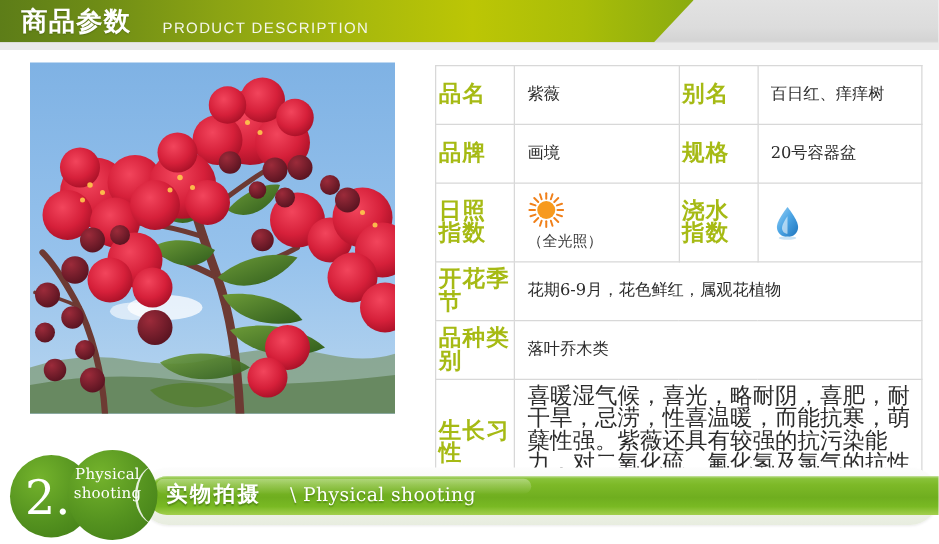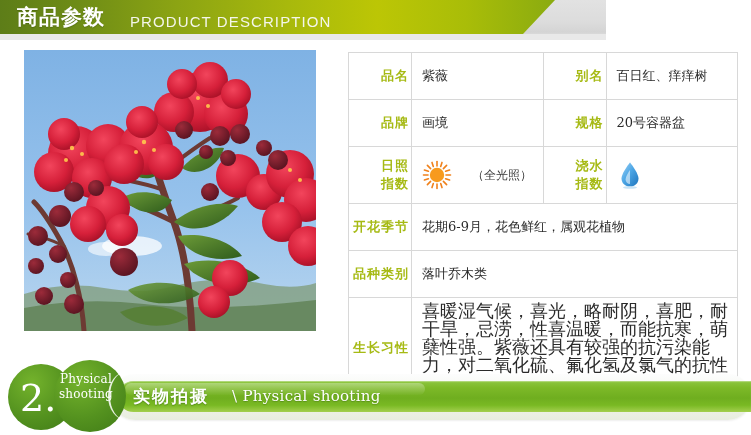--- a/index.html
+++ b/index.html
@@ -12,21 +12,21 @@
     height: 435px;
     position: relative;
     overflow: hidden;
     font-family: "Liberation Sans", sans-serif;
   }
 
   
   #header-banner {
     position: absolute;
     left: 0; top: 0;
-    width: 606px;
+    width: 751px;
     height: 40px;
     overflow: hidden;
   }
   #header-gray-strip {
     position: absolute;
     left: 0; top: 0;
     width: 751px;
     height: 40px;
     background: linear-gradient(180deg, #e2e2e2 0%, #dcdcdc 55%, #d4d4d4 80%, #e8e8e8 100%);
   }
@@ -57,21 +57,21 @@
     letter-spacing: 1px;
     line-height: 28px;
     white-space: nowrap;
     text-shadow: 0 1px 1px rgba(60,80,10,0.45);
   }
   #header-title-en {
     position: absolute;
     left: 130px;
     top: 12px;
     font-family: "Liberation Sans", sans-serif;
-    font-size: 15px;
+    font-size: 12px;
     font-weight: 400;
     color: #f4f6ea;
     letter-spacing: 1.1px;
     line-height: 20px;
     white-space: nowrap;
   }
   #header-underline {
     position: absolute;
     left: 0;
     top: 34px;
@@ -102,23 +102,23 @@
     table-layout: fixed;
   }
   #spec-table td {
     border: 1px solid #d8d8d8;
     padding: 0;
     vertical-align: middle;
     background: #ffffff;
   }
   .cell-label {
     width: 58px;
-    text-align: right;
+    text-align: left;
     font-family: "DejaVu Sans", "Liberation Sans", sans-serif;
-    font-size: 13px;
+    font-size: 18px;
     font-weight: bold;
     color: #a6ba14;
     letter-spacing: 1px;
     line-height: 18px;
     padding: 4px 2px !important;
   }
   .cell-label-wide {
     width: 74px;
   }
   .cell-value {
@@ -129,22 +129,23 @@
     line-height: 20px;
   }
   .row-basic td { height: 34px; }
   .row-index td { height: 44px; }
   .row-text td { height: 34px; }
 
   .label-stacked span { display: block; }
 
   .value-sun-wrap {
     display: flex;
-    align-items: center;
-    gap: 20px;
+    align-items: flex-start;
+    gap: 0;
+    flex-direction: column;
   }
   #sun-icon { flex: 0 0 auto; display: block; }
   #sunlight-note {
     font-family: "DejaVu Sans", "Liberation Sans", sans-serif;
     font-size: 12px;
     color: #3a3a3a;
     white-space: nowrap;
   }
   #water-drop-icon { display: block; margin-left: 2px; }
 

